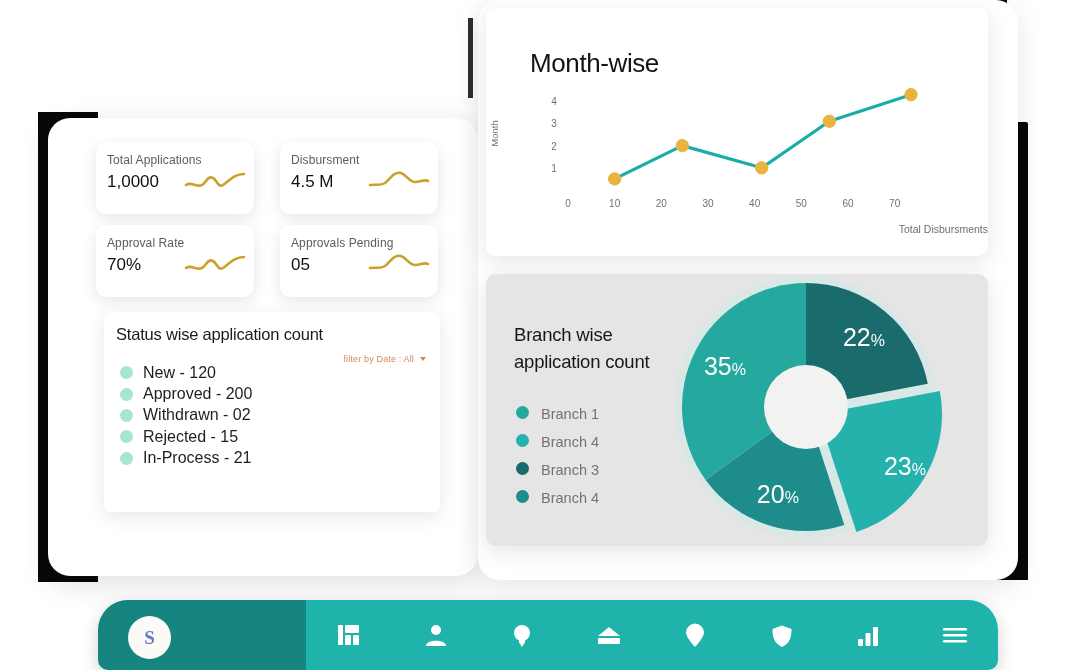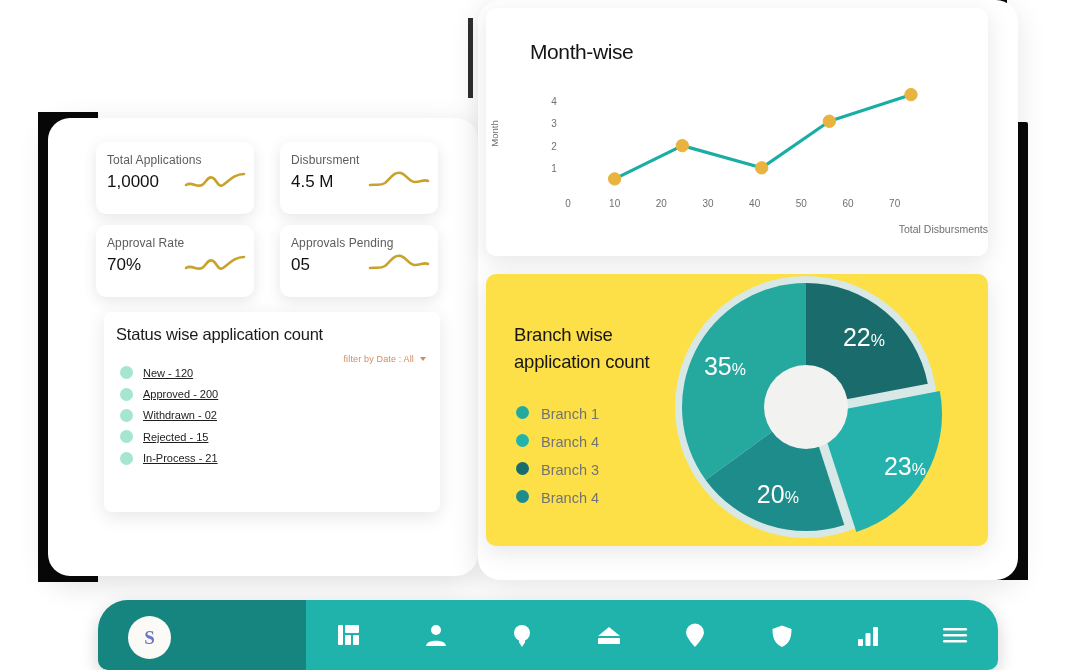--- a/index.html
+++ b/index.html
@@ -80,49 +80,49 @@
     width: 0; height: 0;
     border-left: 3.5px solid transparent; border-right: 3.5px solid transparent;
     border-top: 4px solid #d4895c;
   }
   #status-list { position: absolute; left: 16px; top: 50px; }
   .status-row { display: flex; align-items: center; height: 21.4px; }
   .status-dot {
     width: 13px; height: 13px; border-radius: 50%;
     background: #a6e5cf; margin-right: 10px; flex: none;
   }
-  .status-text { font-size: 11px; color: #1e1e1e; white-space: nowrap; text-decoration: underline; }
+  .status-text { font-size: 16px; color: #1e1e1e; white-space: nowrap; }
 
   
   #line-card {
     position: absolute; left: 486px; top: 8px; width: 502px; height: 248px;
     background: #ffffff; border-radius: 10px;
     box-shadow: 0 6px 22px rgba(60,60,60,0.13);
   }
   #line-title {
-    position: absolute; left: 44px; top: 32px;
-    font-size: 21px; color: #141414; letter-spacing: -0.4px;
+    position: absolute; left: 44px; top: 40px;
+    font-size: 26px; color: #141414; letter-spacing: -0.4px;
     white-space: nowrap;
   }
   #line-ylabel {
     position: absolute; left: -5px; top: 120px;
     font-size: 9.5px; color: #6e6e6e;
     transform: rotate(-90deg); transform-origin: center;
     white-space: nowrap;
   }
   #line-xlabel {
     position: absolute; left: 0; right: 0; top: 215px;
     text-align: right; font-size: 10.5px; color: #6e6e6e;
   }
   #line-svg { position: absolute; left: 40px; top: 68px; }
 
   
   #donut-card {
     position: absolute; left: 486px; top: 274px; width: 502px; height: 272px;
-    background: #fde047; border-radius: 10px;
+    background: #e5e5e5; border-radius: 10px;
     box-shadow: 0 6px 22px rgba(60,60,60,0.13);
   }
   #donut-title {
     position: absolute; left: 28px; top: 48px;
     font-size: 18.5px; color: #171717; line-height: 1.45;
     letter-spacing: -0.2px; width: 180px;
   }
   #donut-legend { position: absolute; left: 30px; top: 132px; }
   .legend-row { display: flex; align-items: flex-start; height: 28px; }
   .legend-dot { width: 13px; height: 13px; border-radius: 50%; margin-right: 12px; flex: none; }

